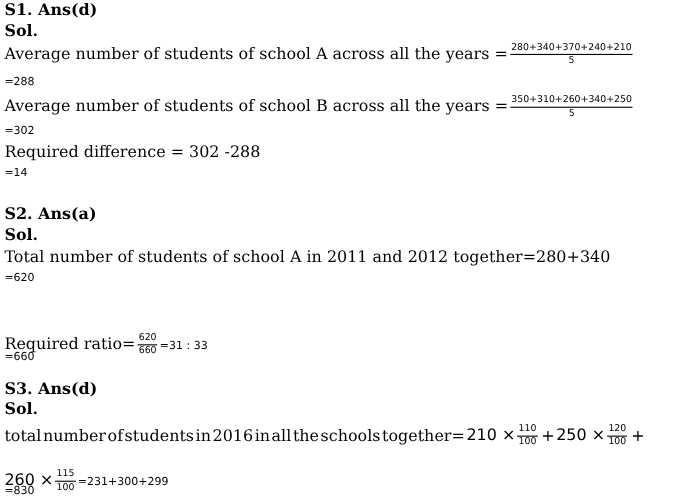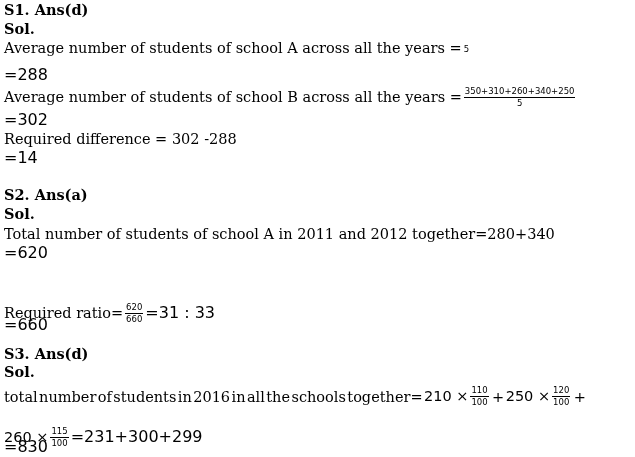--- a/index.html
+++ b/index.html
@@ -4,40 +4,40 @@
   <style>
     html, body { margin: 0; padding: 0; background: #ffffff; }
     body {
       width: 635px; height: 457px; overflow: hidden;
       font-family: "DejaVu Serif", "Liberation Serif", serif;
       color: #000; font-size: 14.5px;
     }
     .page { position: relative; width: 592px; height: 457px; padding: 0 4px; box-sizing: border-box; }
     .line { position: absolute; left: 4px; white-space: nowrap; line-height: 20px; }
     .bold { font-weight: bold; }
-    .sans { font-family: "DejaVu Sans", "Liberation Sans", sans-serif; font-size: 16px; }
+    .sans { font-family: "DejaVu Sans", "Liberation Sans", sans-serif; font-size: 10px; }
     .frac {
       display: inline-block; vertical-align: middle; text-align: center;
       font-family: "DejaVu Sans", "Liberation Sans", sans-serif; font-size: 8.5px; line-height: 11px;
       margin: 0 2px;
     }
     .frac .num { display: block; border-bottom: 1px solid #000; padding: 0 1px; }
     .frac .den { display: block; }
     .op { font-family: "DejaVu Sans", "Liberation Sans", sans-serif; }
     .justify { position: absolute; left: 4px; right: 6px; display: flex; justify-content: space-between; align-items: center; line-height: 20px; }
   </style>
 </head>
 <body>
 
 <div class="page">
 
   <div class="line bold" style="top:0px;">S1. Ans(d)</div>
   <div class="line bold" style="top:19px;">Sol.</div>
   <div class="line" style="top:38px;">
-    <span>Average number of students of school A across all the years =</span><span class="frac"><span class="den">5</span></span>
+    <span>Average number of students of school A across all the years =</span><span class="frac"><span class="num">280+340+370+240+210</span><span class="den">5</span></span>
   </div>
   <div class="line sans" style="top:65px;">=288</div>
   <div class="line" style="top:86px;">
     <span>Average number of students of school B across all the years =</span><span class="frac"><span class="num">350+310+260+340+250</span><span class="den">5</span></span>
   </div>
   <div class="line sans" style="top:110px;">=302</div>
   <div class="line" style="top:129px;">Required difference = 302 -288</div>
   <div class="line sans" style="top:148px;">=14</div>
 
   <div class="line bold" style="top:185px;">S2. Ans(a)</div>

